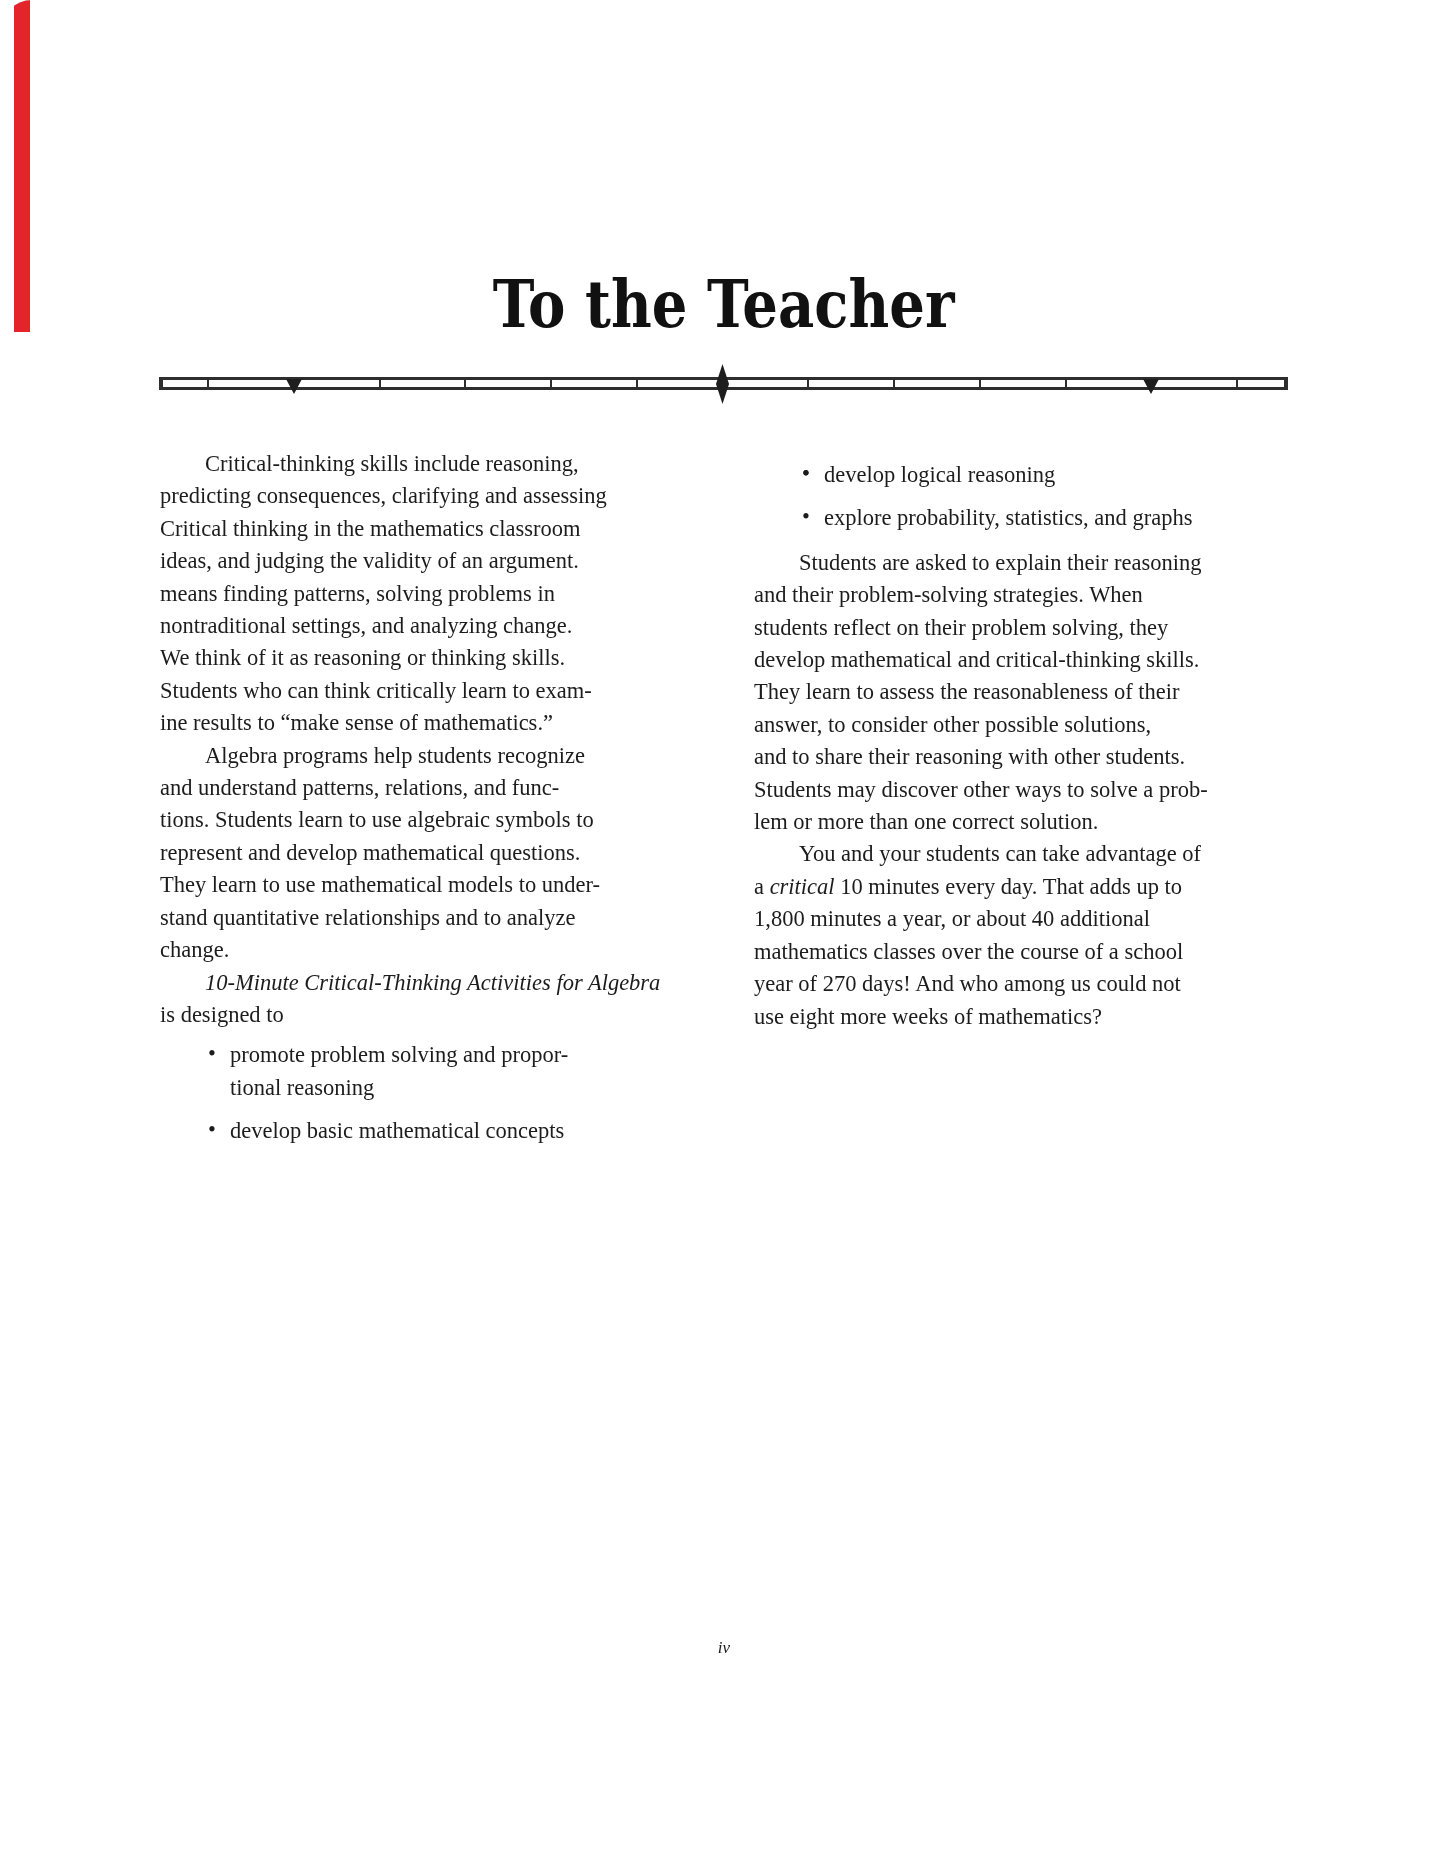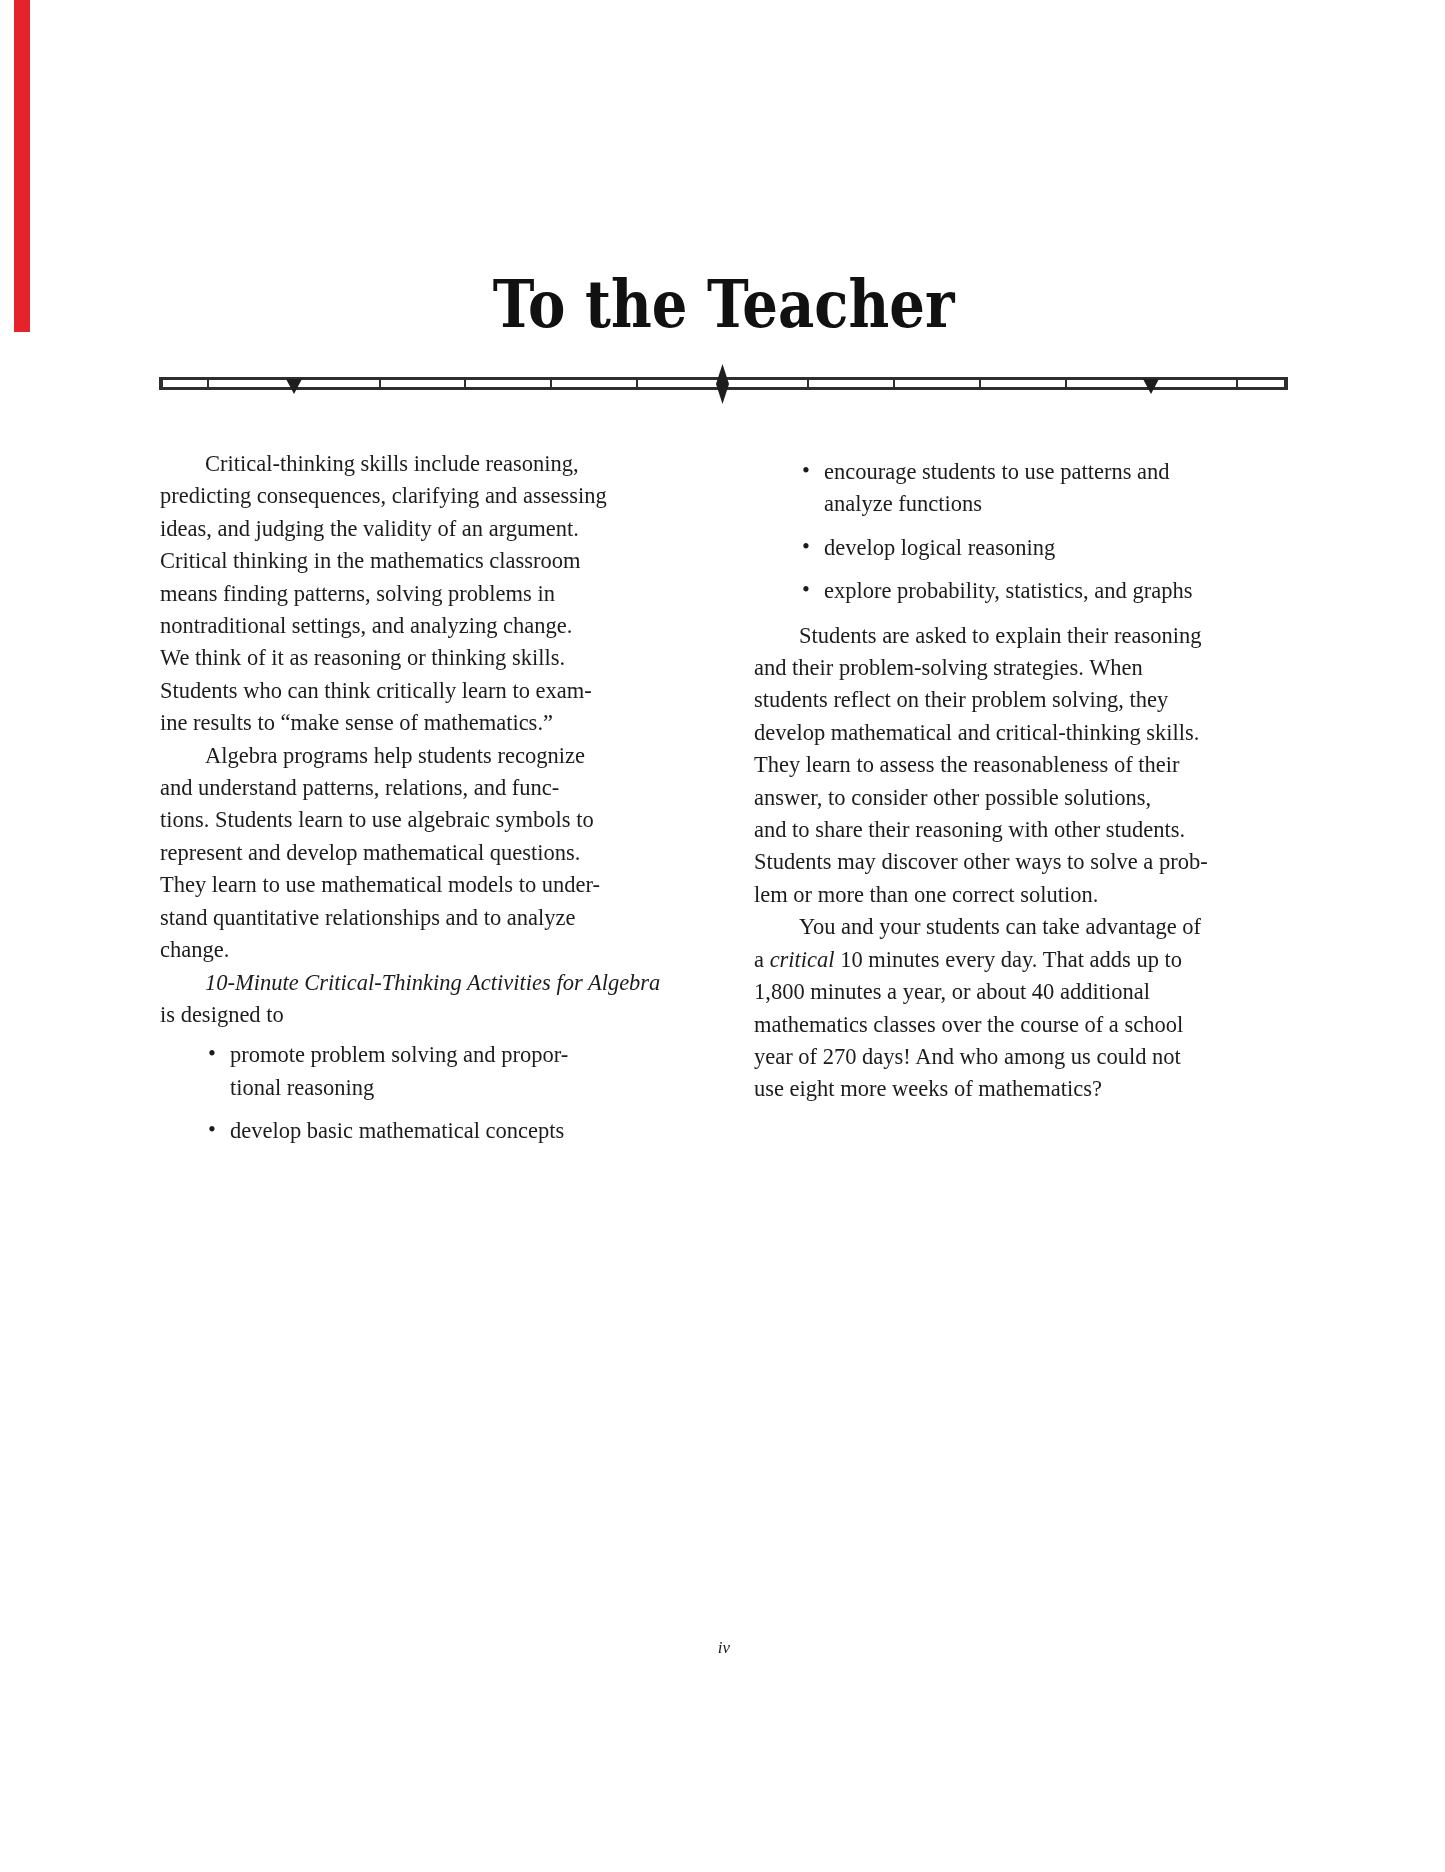--- a/index.html
+++ b/index.html
@@ -3,20 +3,21 @@
 <meta charset="utf-8">
 <style>
   html,body{margin:0;padding:0;background:#ffffff;}
   .page{
     position:relative;
     width:1445px;height:1872px;
     background:#ffffff;
     font-family:"Liberation Serif", serif;
     color:#1c1c1c;
     overflow:hidden;
+    border-radius:32px;
   }
   
   .edge-bar{
     position:absolute;left:14px;top:0;width:16px;height:332px;
   }
   
   .title-wrap{
     position:absolute;left:160px;top:268px;width:1128px;
     text-align:center;
   }
@@ -99,22 +100,22 @@
       <div class="orn-tick" style="left: 819.75px;"></div>
       <div class="orn-tick" style="left: 905.5px;"></div>
       <div class="orn-tri" style="left: 984.25px;"></div>
       <div class="orn-tick" style="left: 1077px;"></div>
     </div>
 
   <div class="col col-left">
       <div class="para">
         <div class="line indent"><span>Critical-thinking skills include reasoning,</span></div>
         <div class="line"><span>predicting consequences, clarifying and assessing</span></div>
+        <div class="line"><span>Critical thinking in the mathematics classroom</span></div>
         <div class="line"><span>ideas, and judging the validity of an argument.</span></div>
-        <div class="line"><span>Critical thinking in the mathematics classroom</span></div>
         <div class="line"><span>means finding patterns, solving problems in</span></div>
         <div class="line"><span>nontraditional settings, and analyzing change.</span></div>
         <div class="line"><span>We think of it as reasoning or thinking skills.</span></div>
         <div class="line"><span>Students who can think critically learn to exam-</span></div>
         <div class="line"><span>ine results to “make sense of mathematics.”</span></div>
       </div>
       <div class="para">
         <div class="line indent"><span>Algebra programs help students recognize</span></div>
         <div class="line"><span>and understand patterns, relations, and func-</span></div>
         <div class="line"><span>tions. Students learn to use algebraic symbols to</span></div>
@@ -140,24 +141,20 @@
           <div class="btext">
             <div class="line"><span>develop basic mathematical concepts</span></div>
           </div>
         </div>
       </div>
     </div>
   <div class="col col-right">
       <div class="bullets">
         <div class="bullet-item">
           <span class="dot">•</span>
-          <div class="btext">
-            <div class="line"><span>encourage students to use patterns and</span></div>
-            <div class="line"><span>analyze functions</span></div>
-          </div>
         </div>
         <div class="bullet-item">
           <span class="dot">•</span>
           <div class="btext">
             <div class="line"><span>develop logical reasoning</span></div>
           </div>
         </div>
         <div class="bullet-item">
           <span class="dot">•</span>
           <div class="btext">

